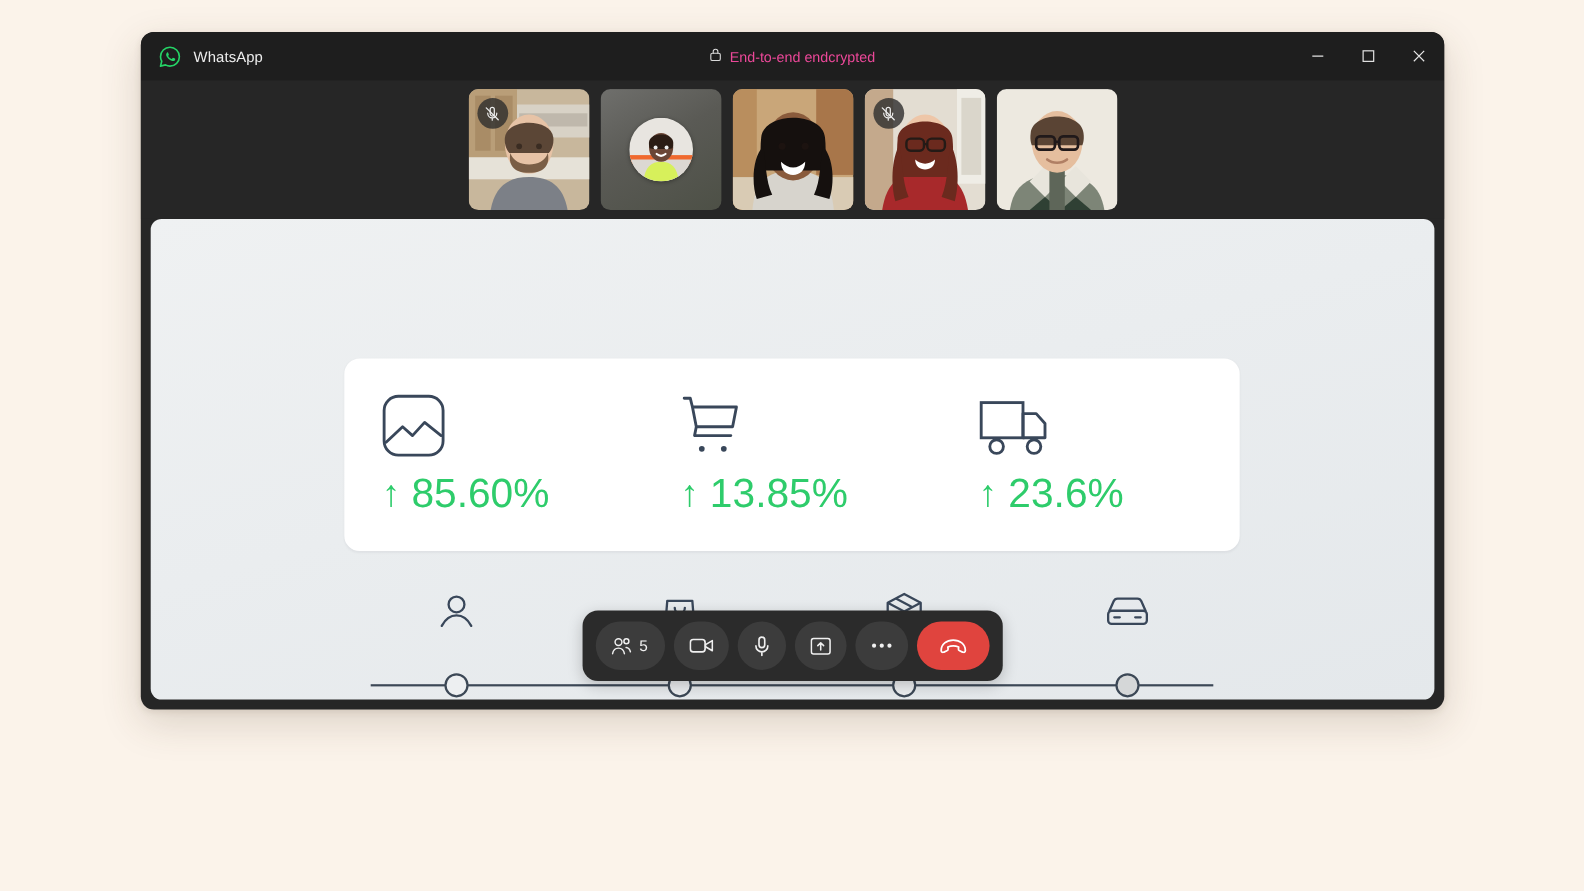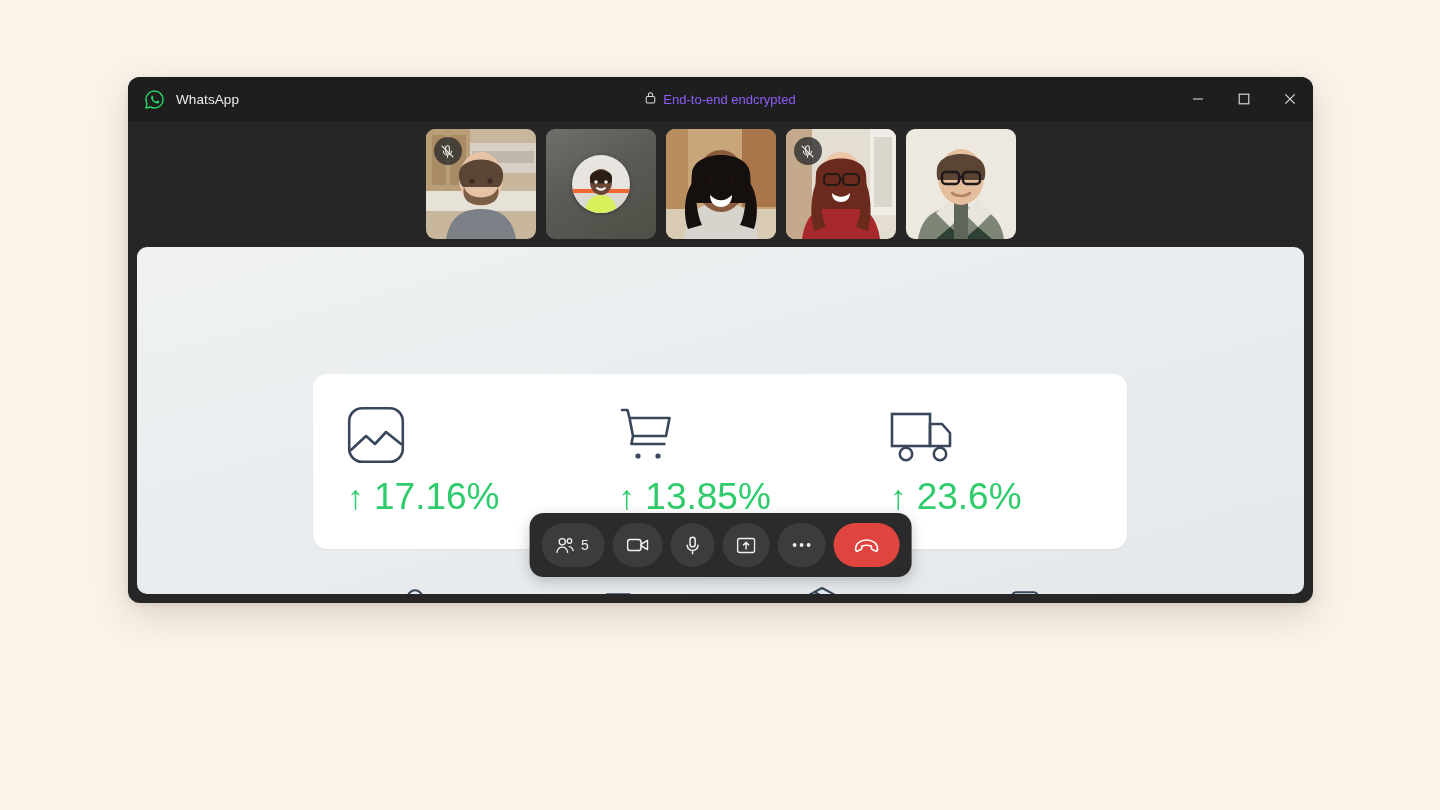--- a/index.html
+++ b/index.html
@@ -7,43 +7,42 @@
     width: 1440px; height: 810px;
     overflow: hidden;
     background: #FBF3EA;
     font-family: "Liberation Sans", sans-serif;
   }
 
   
   #app-window {
     position: absolute;
     left: 128px; top: 29px;
-    width: 1185px; height: 526px;
+    width: 1185px; height: 616px;
     background: #262626;
     border-radius: 12px;
     box-shadow: 0 12px 36px rgba(80,60,40,.18), 0 2px 6px rgba(80,60,40,.10);
     overflow: hidden;
-    margin-top: 48px;
   }
 
   
   #title-bar {
     position: relative;
     height: 44px;
     background: #1E1E1E;
     display: flex; align-items: center;
   }
   #brand { display:flex; align-items:center; gap:11px; padding-left:16px; }
   .wa-logo { width: 21px; height: 21px; display:block; }
   #brand-name { color:#EDEDED; font-size:13.5px; letter-spacing:.1px; }
 
   #encryption-status {
     position: absolute; left:0; right:0; top:0; bottom:0;
     display:flex; align-items:center; justify-content:center; gap:7px;
-    color:#8b5cf6; font-size:13px; pointer-events:none;
+    color:#ec4899; font-size:13px; pointer-events:none;
   }
   #encryption-status .lock { width:11px; height:13px; }
 
   #window-controls {
     position:absolute; right:0; top:0; height:44px;
     display:flex; align-items:center;
   }
   .winbtn {
     width:46px; height:44px; display:flex; align-items:center; justify-content:center;
     color:#E3E3E3; background:transparent; border:0; cursor:pointer;
@@ -326,21 +325,21 @@
 
       <div class="metric">
         <div class="metric-icon">
           <svg width="58" height="58" viewBox="0 0 58 58" fill="none">
             <rect x="2.2" y="2.2" width="53.6" height="53.6" rx="13" stroke="#39475A" stroke-width="2.6"></rect>
             <path d="M4 44l15-14 9 8 11-12 15 12" stroke="#39475A" stroke-width="2.6" stroke-linecap="round" stroke-linejoin="round"></path>
           </svg>
         </div>
         <div class="metric-value">
           <span class="arrow">↑</span>
-          <span>17.16%</span>
+          <span>85.60%</span>
         </div>
       </div>
 
       <div class="metric">
         <div class="metric-icon">
           <svg width="58" height="58" viewBox="0 0 58 58" fill="none">
             <path d="M4 4h5.5l2 8m0 0h40l-3.5 18h-33m-3.5-18 3.5 18m0 0-1.6 8h33" stroke="#39475A" stroke-width="2.6" stroke-linecap="round" stroke-linejoin="round"></path>
             <circle cx="20" cy="50" r="2.6" fill="#39475A"></circle>
             <circle cx="40" cy="50" r="2.6" fill="#39475A"></circle>
           </svg>

